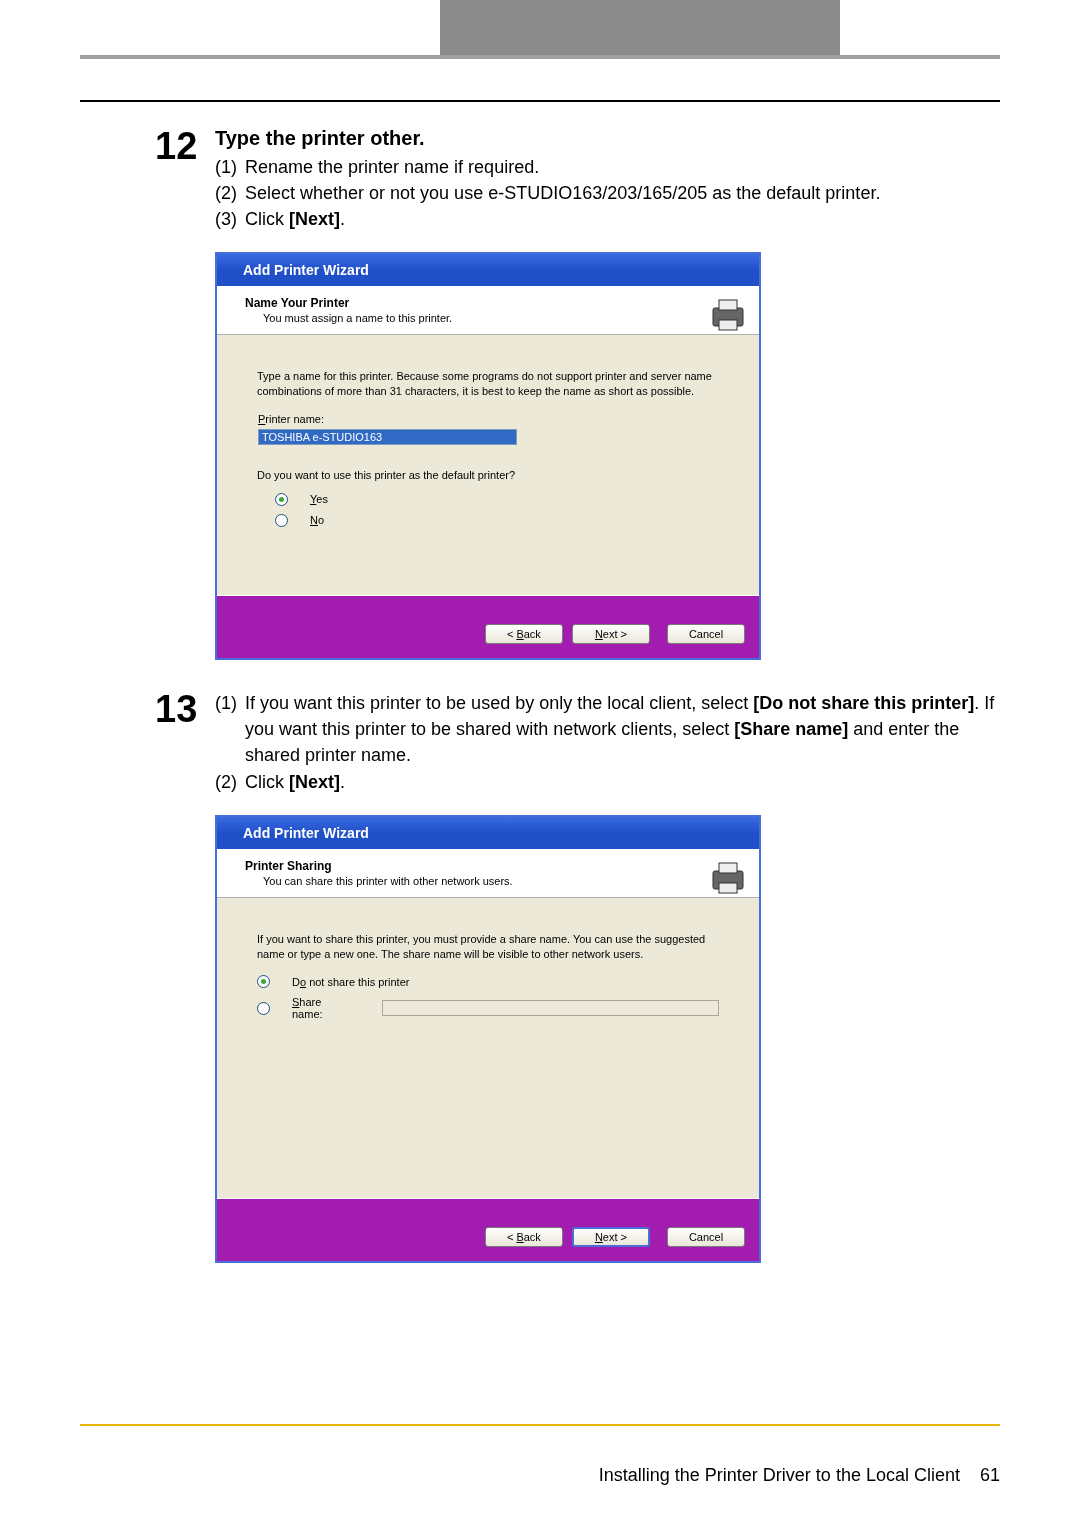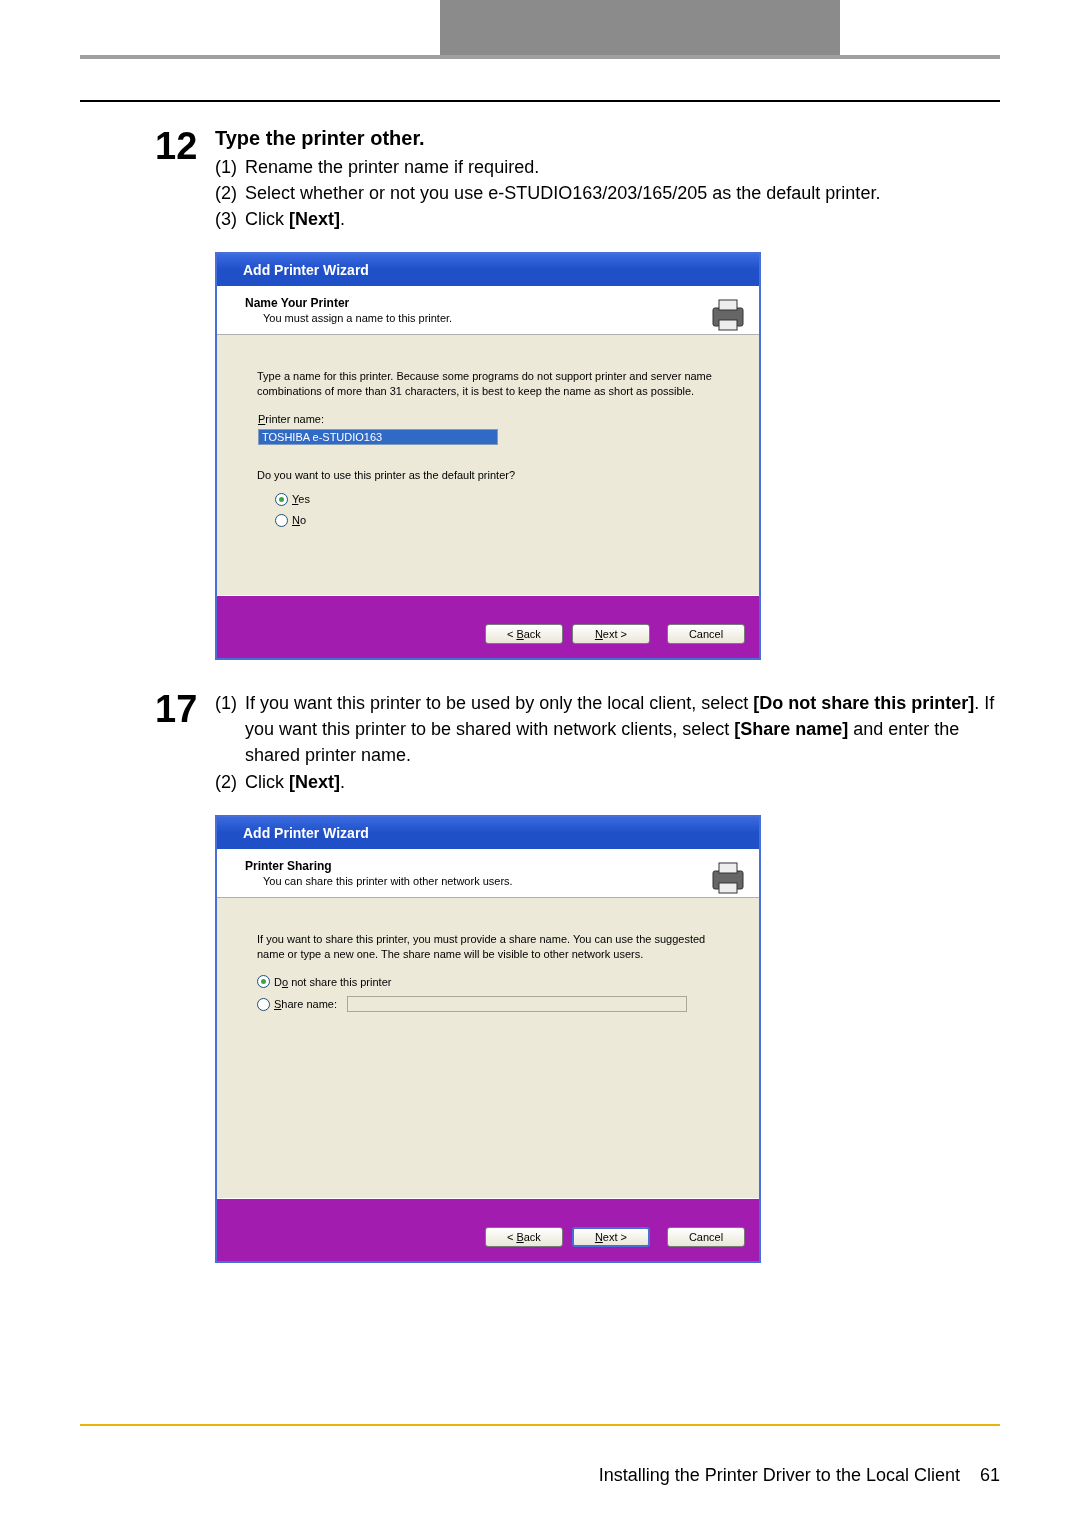--- a/index.html
+++ b/index.html
@@ -122,21 +122,21 @@
     margin-bottom: 4px;
   }
   .wizard .field-label {
     font-size: 11px;
   }
   .wizard .text-input {
     background: #fff;
     border: 1px solid #7f9db9;
     padding: 1px 3px;
     font-size: 11px;
-    width: 240px;
+    width: 259px;
     display: inline-block;
   }
   .wizard .text-input.highlight {
     background: #316ac5;
     color: #fff;
   }
   .wizard .text-input.disabled {
     background: #ece9d8;
     border: 1px solid #aca899;
     color: #aca899;
@@ -145,21 +145,21 @@
   }
   .wizard .question {
     margin-top: 24px;
     margin-bottom: 12px;
   }
   .wizard .radio-row {
     margin-left: 18px;
     margin-bottom: 8px;
     display: flex;
     align-items: center;
-    gap: 4px;
+    gap: 22px;
   }
   .radio {
     width: 13px; height: 13px;
     border: 1px solid #1c5180;
     border-radius: 50%;
     background: #fff;
     display: inline-flex;
     align-items: center;
     justify-content: center;
     flex-shrink: 0;
@@ -258,21 +258,21 @@
       </div>
     </div>
     <div class="button-row">
       <span class="btn"><span>&lt; </span><span class="u">B</span><span>ack</span></span>
       <span class="btn"><span class="u">N</span><span>ext &gt;</span></span>
       <span class="btn btn-gap">Cancel</span>
     </div>
   </div>
 
   <div class="step-block">
-    <div class="step-num">17</div>
+    <div class="step-num">13</div>
     <div class="step-body">
       <div class="step-list">
         <div class="li">
             <span class="num">(1)</span>
             <span><span>If you want this printer to be used by only the local client, select </span><b>[Do not share this printer]</b><span>. If you want this printer to be shared with network clients, select </span><b>[Share name]</b><span> and enter the shared printer name.</span></span>
           </div>
         <div class="li">
             <span class="num">(2)</span>
             <span><span>Click </span><b>[Next]</b><span>.</span></span>
           </div>

